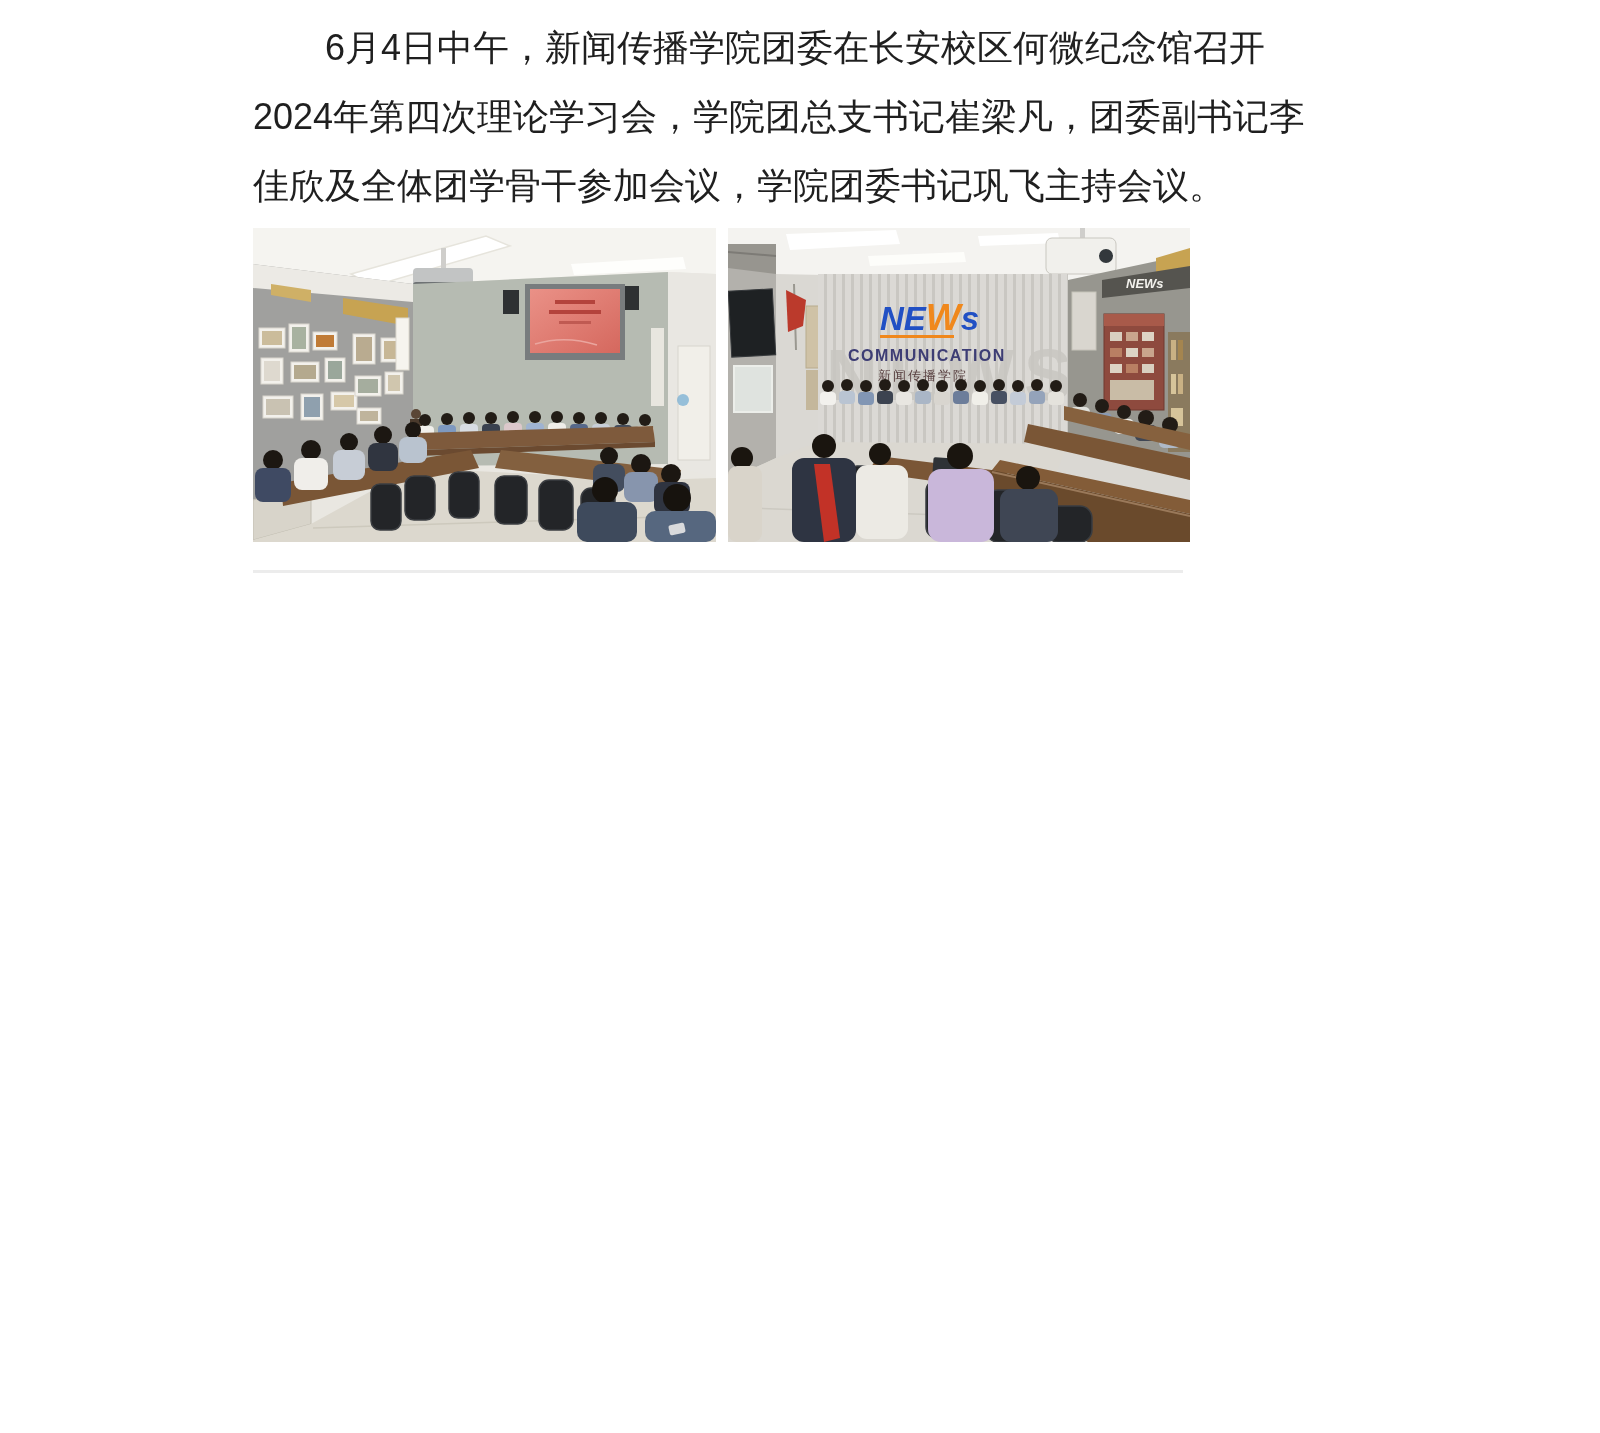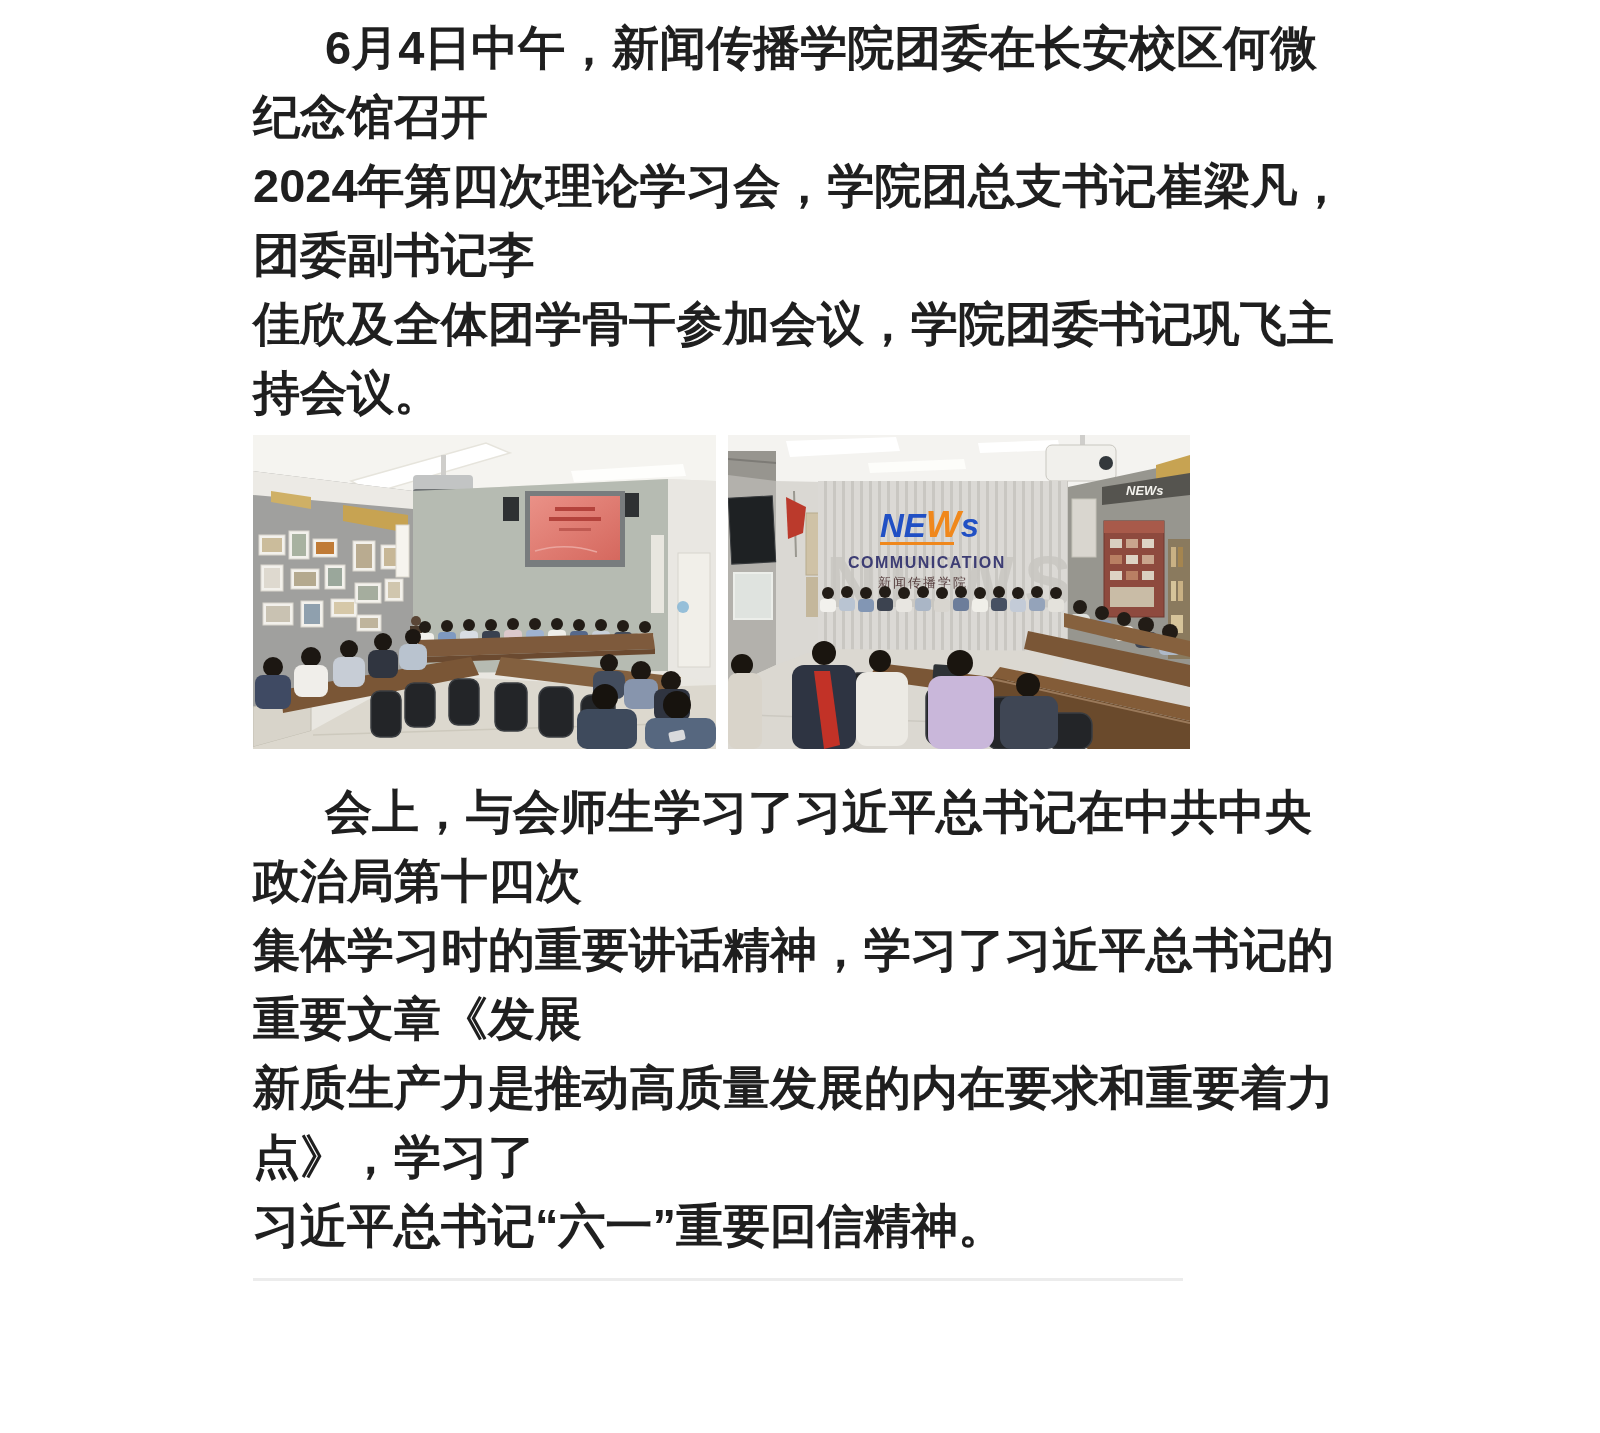--- a/index.html
+++ b/index.html
@@ -10,24 +10,23 @@
   }
   *{box-sizing:border-box;}
   html,body{margin:0;padding:0;}
   body{
     width:1600px;height:1433px;background:#ffffff;overflow:hidden;
     font-family:"Liberation Sans","DejaVu Sans",sans-serif;
   }
   .content{padding:13px 0 0 253px;width:1347px;}
   p.para{
     margin:0;width:1094px;
-    font-size:47px;line-height:69px;color:var(--text);
+    font-size:36px;line-height:69px;color:var(--text);
     white-space:pre-line;text-indent:72px;
     font-family:"Liberation Sans","DejaVu Sans",sans-serif;
-    font-weight:bold;
   }
   p.para.p2{margin-bottom:14px;}
   .photos{margin:8px 0 28px;display:flex;gap:12px;}
   .photo{display:block;margin:0;padding:0;background:#e9e7e1;}
   .photo svg{display:block;}
   .divider{margin-top:18px;width:930px;height:3px;background:var(--divider);}
   .ghost{font-weight:bold;opacity:.8;}
 </style>
 </head>
 <body>
@@ -418,19 +417,15 @@
             <rect x="128" y="237" width="52" height="74" rx="11" fill="#eceae4"></rect>
           <circle cx="232" cy="228" r="13" fill="#1a150f"></circle>
             <rect x="200" y="241" width="66" height="73" rx="13" fill="#c9b7da"></rect>
           <circle cx="300" cy="250" r="12" fill="#1a150f"></circle>
             <rect x="272" y="261" width="58" height="53" rx="11" fill="#3f4654"></rect>
         </g>
       </svg>
     </figure>
   </div>
 
-  <p class="para p2">会上，与会师生学习了习近平总书记在中共中央政治局第十四次
-集体学习时的重要讲话精神，学习了习近平总书记的重要文章《发展
-新质生产力是推动高质量发展的内在要求和重要着力点》，学习了
-习近平总书记“六一”重要回信精神。</p>
 
   <div class="divider"></div>
 </div>
 
 </body></html>

